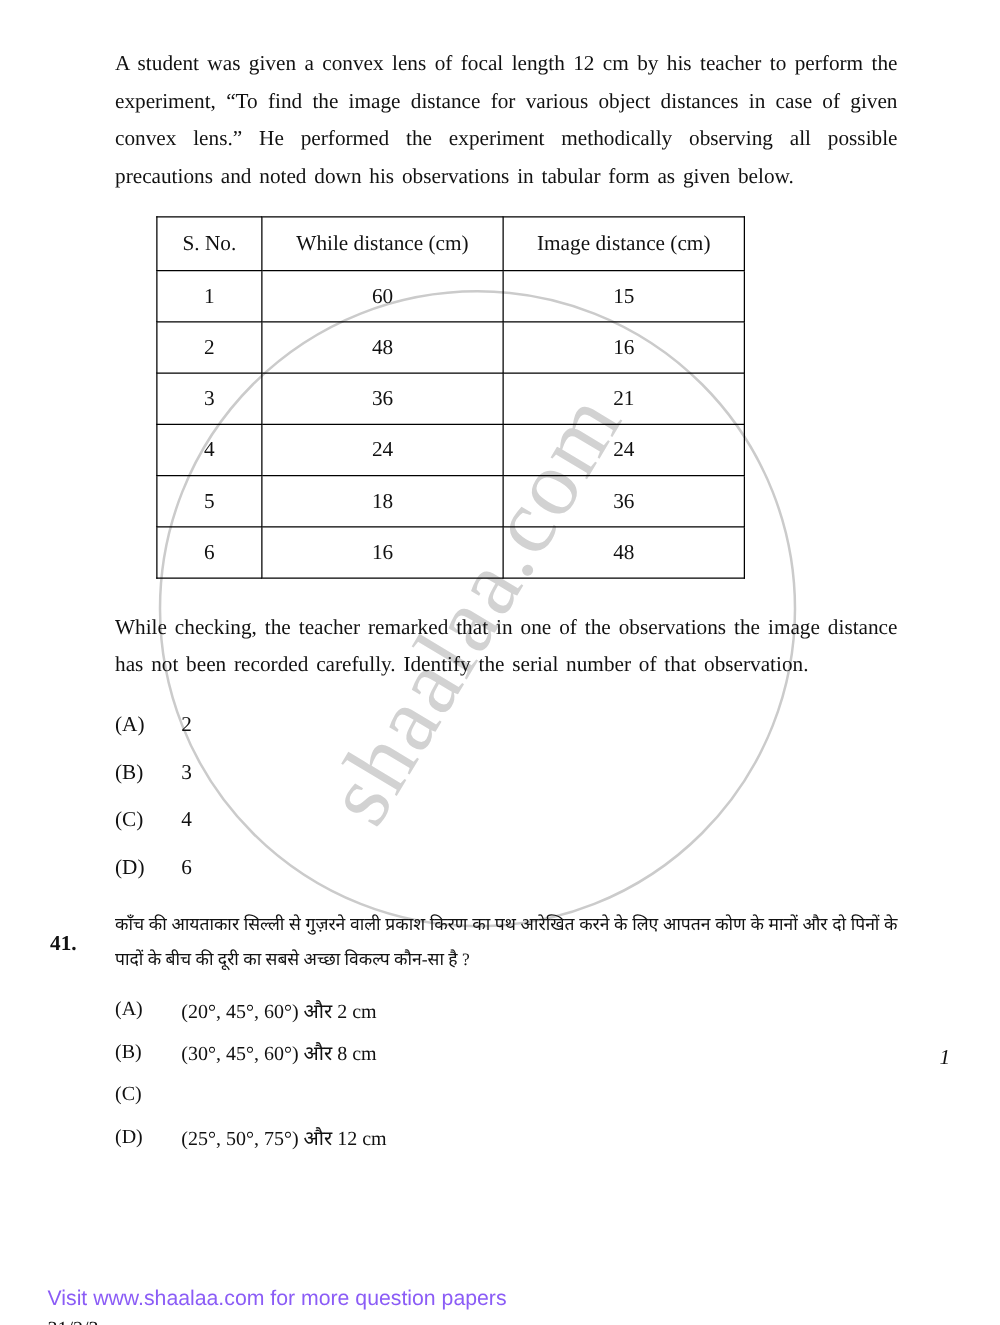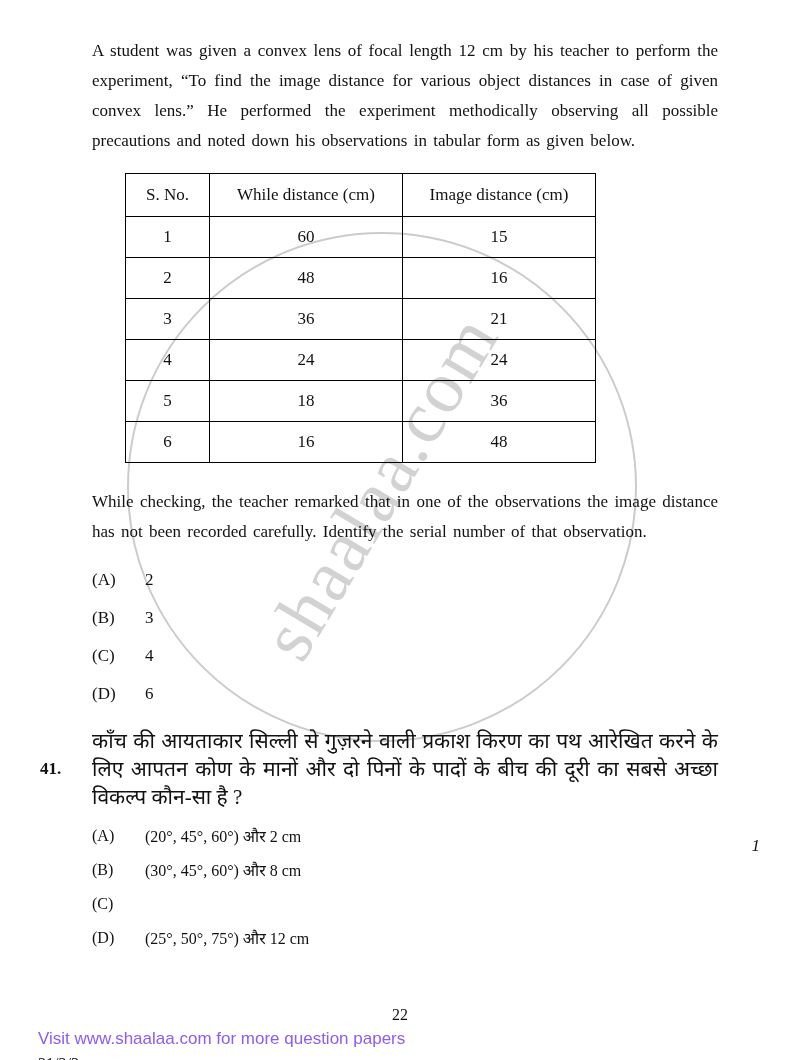--- a/index.html
+++ b/index.html
@@ -62,21 +62,21 @@
   
   .options-en { margin:14px 0 0 52px; }
   .opt-row { display:flex; align-items:center; height:38px; font-size:17px; }
   .opt-label { width:53px; flex:0 0 53px; }
   .opt-text { flex:1; }
 
   
   .q41 { display:flex; margin-top:14px;align-items:center; }
   .q41-num { width:52px; flex:0 0 52px; font-weight:bold; font-size:17px; line-height:28px; }
   .q41-text {
-    flex:1; font-size:21px; line-height:28px; text-align:justify;
+    flex:1; font-size:14px; line-height:28px; text-align:justify;
     font-family:"Liberation Serif","DejaVu Sans", sans-serif;
   }
   .options-hi { margin:8px 0 0 52px; }
   .opt-row-hi { display:flex; align-items:center; height:34px; font-size:16px;
     font-family:"Liberation Serif","DejaVu Sans", sans-serif; }
 
   .marks {
     position:absolute; right:40px; top:836px;
     font-style:italic; font-size:17px; z-index:1;
   }
@@ -187,16 +187,15 @@
         <span class="opt-label">(D)</span>
         <span class="opt-text">(25°, 50°, 75°) और 12 cm</span>
       </div>
     </div>
 
   </div>
 
   <span class="marks">1</span>
 
   <span class="footer-code">31/2/3</span>
-  <span class="footer-page">22</span>
   <span class="site-note">Visit www.shaalaa.com for more question papers</span>
 
 </div>
 
 </body></html>

